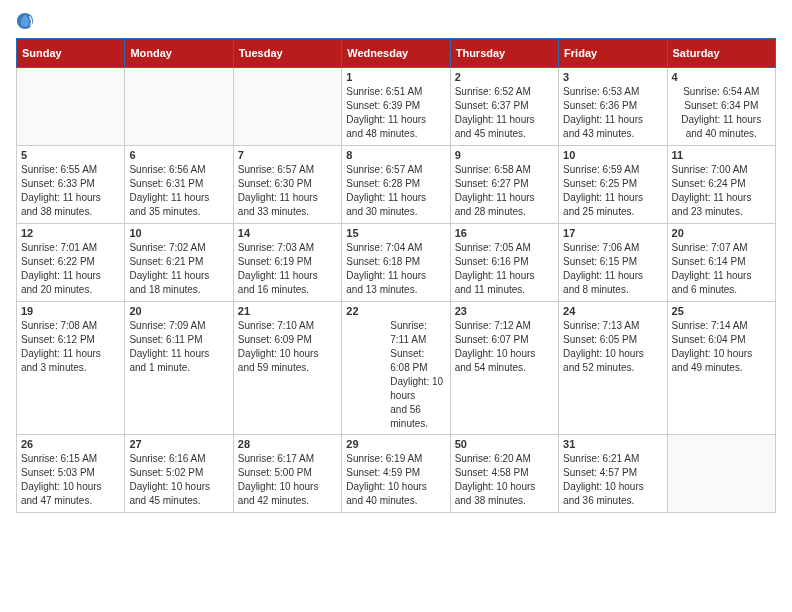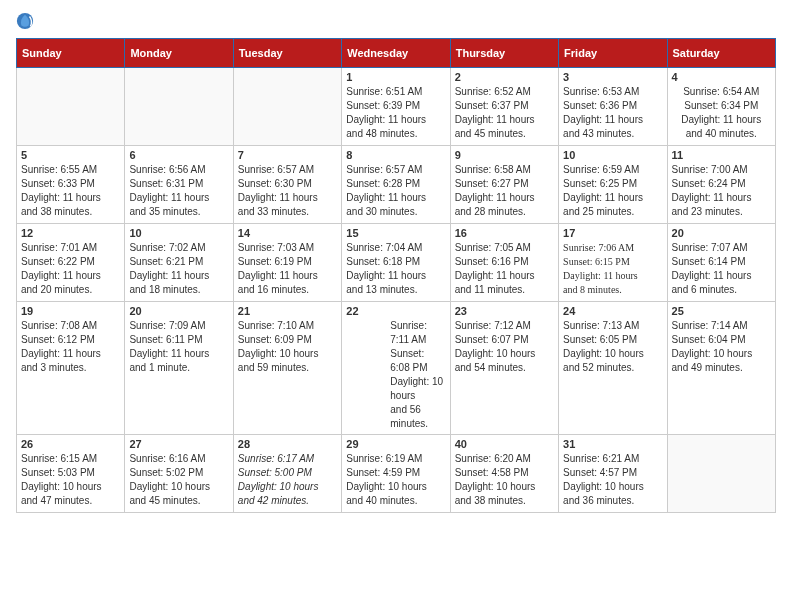--- a/index.html
+++ b/index.html
@@ -244,21 +244,21 @@
           </td>
           <td>
             <div class="day-num">16</div>
             <div class="day-info" style="white-space: pre-line;">Sunrise: 7:05 AM
 Sunset: 6:16 PM
 Daylight: 11 hours
 and 11 minutes.</div>
           </td>
           <td>
             <div class="day-num">17</div>
-            <div class="day-info" style="white-space: pre-line; font-family: Liberation Serif, serif;">Sunrise: 7:06 AM
+            <div class="day-info" style="white-space: pre-line;">Sunrise: 7:06 AM
 Sunset: 6:15 PM
 Daylight: 11 hours
 and 8 minutes.</div>
           </td>
           <td>
             <div class="day-num">20</div>
             <div class="day-info" style="white-space: pre-line;">Sunrise: 7:07 AM
 Sunset: 6:14 PM
 Daylight: 11 hours
 and 6 minutes.</div>
@@ -325,34 +325,34 @@
           </td>
           <td>
             <div class="day-num">27</div>
             <div class="day-info" style="white-space: pre-line;">Sunrise: 6:16 AM
 Sunset: 5:02 PM
 Daylight: 10 hours
 and 45 minutes.</div>
           </td>
           <td>
             <div class="day-num">28</div>
-            <div class="day-info" style="white-space: pre-line; font-style: italic;">Sunrise: 6:17 AM
+            <div class="day-info" style="white-space: pre-line;">Sunrise: 6:17 AM
 Sunset: 5:00 PM
 Daylight: 10 hours
 and 42 minutes.</div>
           </td>
           <td>
             <div class="day-num">29</div>
             <div class="day-info" style="white-space: pre-line;">Sunrise: 6:19 AM
 Sunset: 4:59 PM
 Daylight: 10 hours
 and 40 minutes.</div>
           </td>
           <td>
-            <div class="day-num">40</div>
+            <div class="day-num">50</div>
             <div class="day-info" style="white-space: pre-line;">Sunrise: 6:20 AM
 Sunset: 4:58 PM
 Daylight: 10 hours
 and 38 minutes.</div>
           </td>
           <td>
             <div class="day-num">31</div>
             <div class="day-info" style="white-space: pre-line;">Sunrise: 6:21 AM
 Sunset: 4:57 PM
 Daylight: 10 hours

